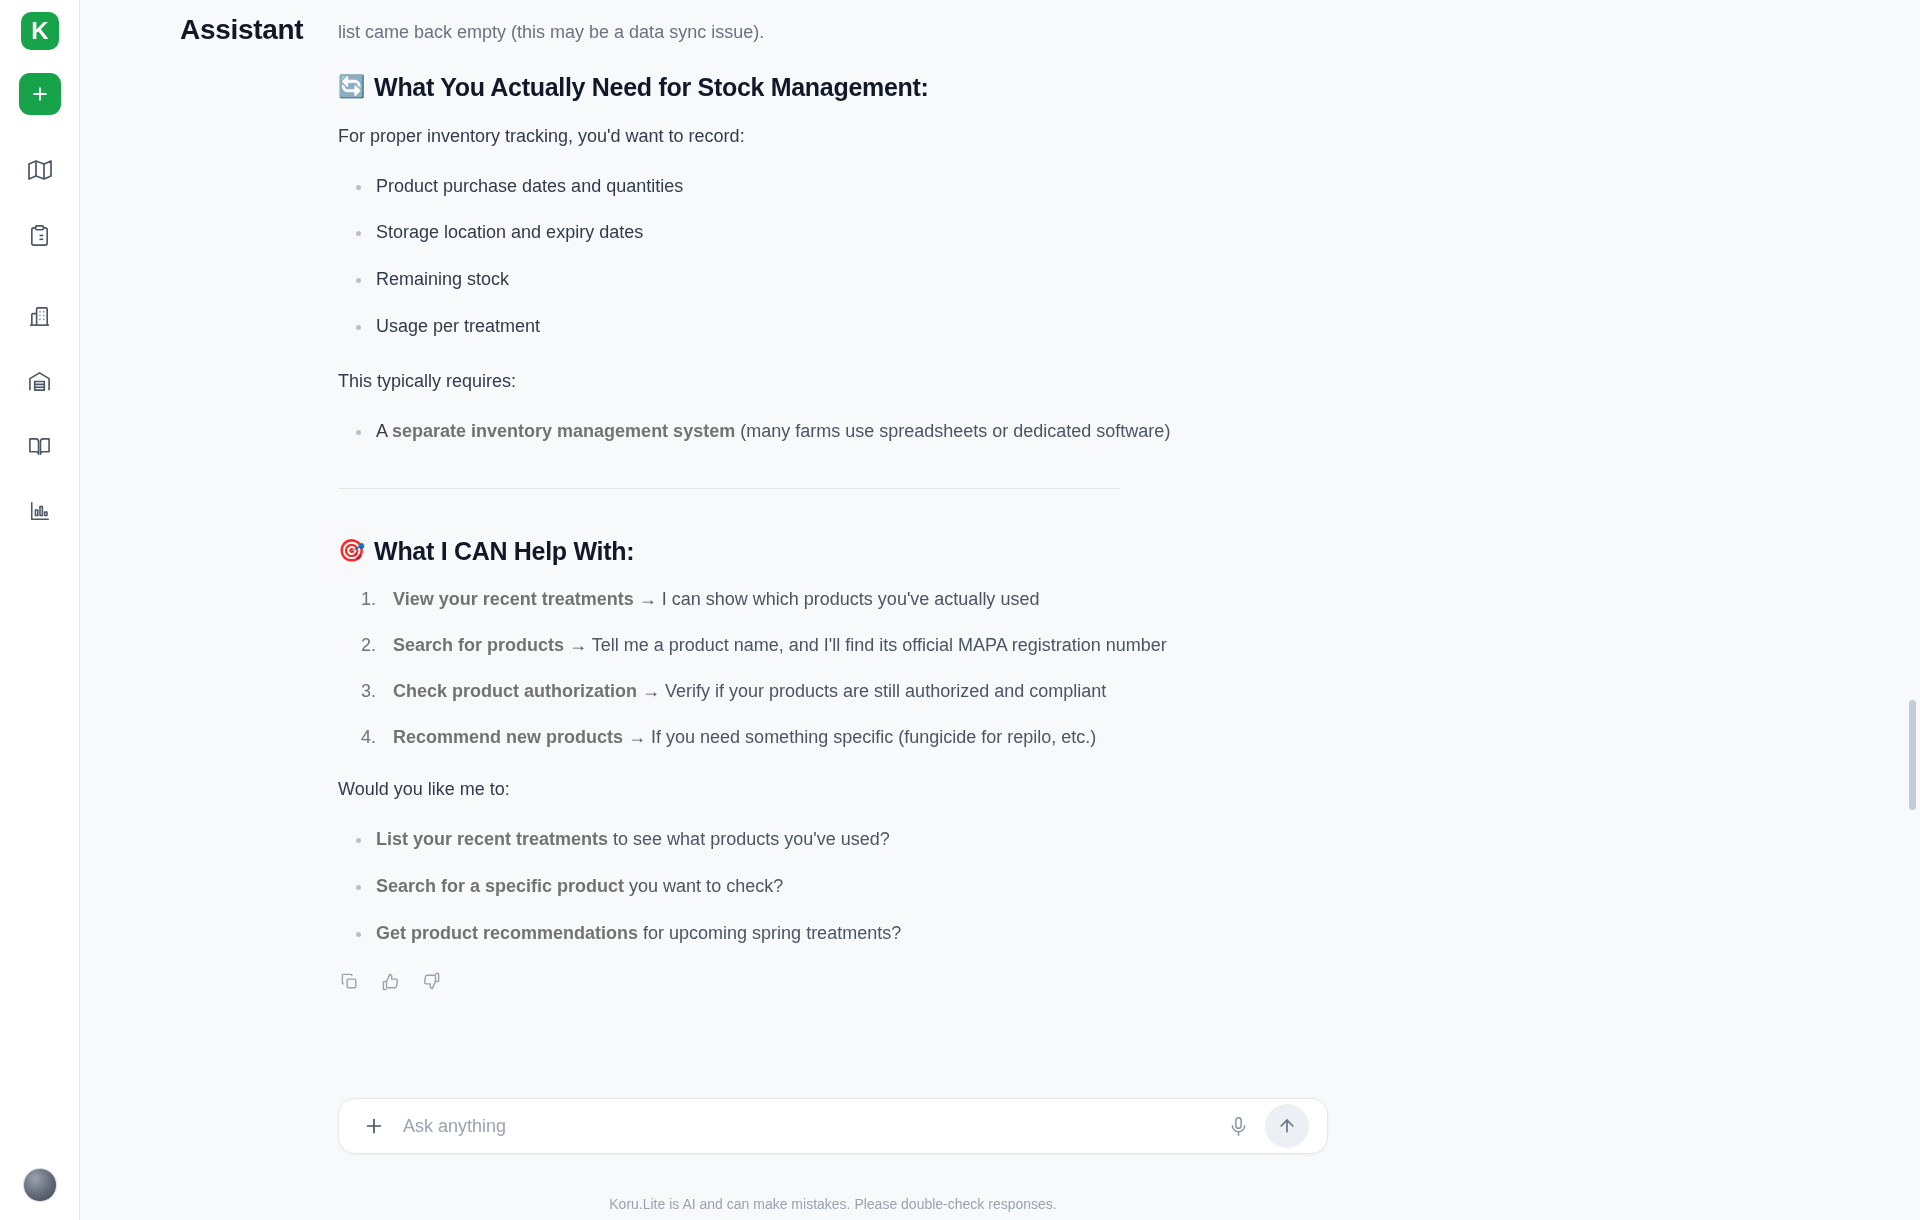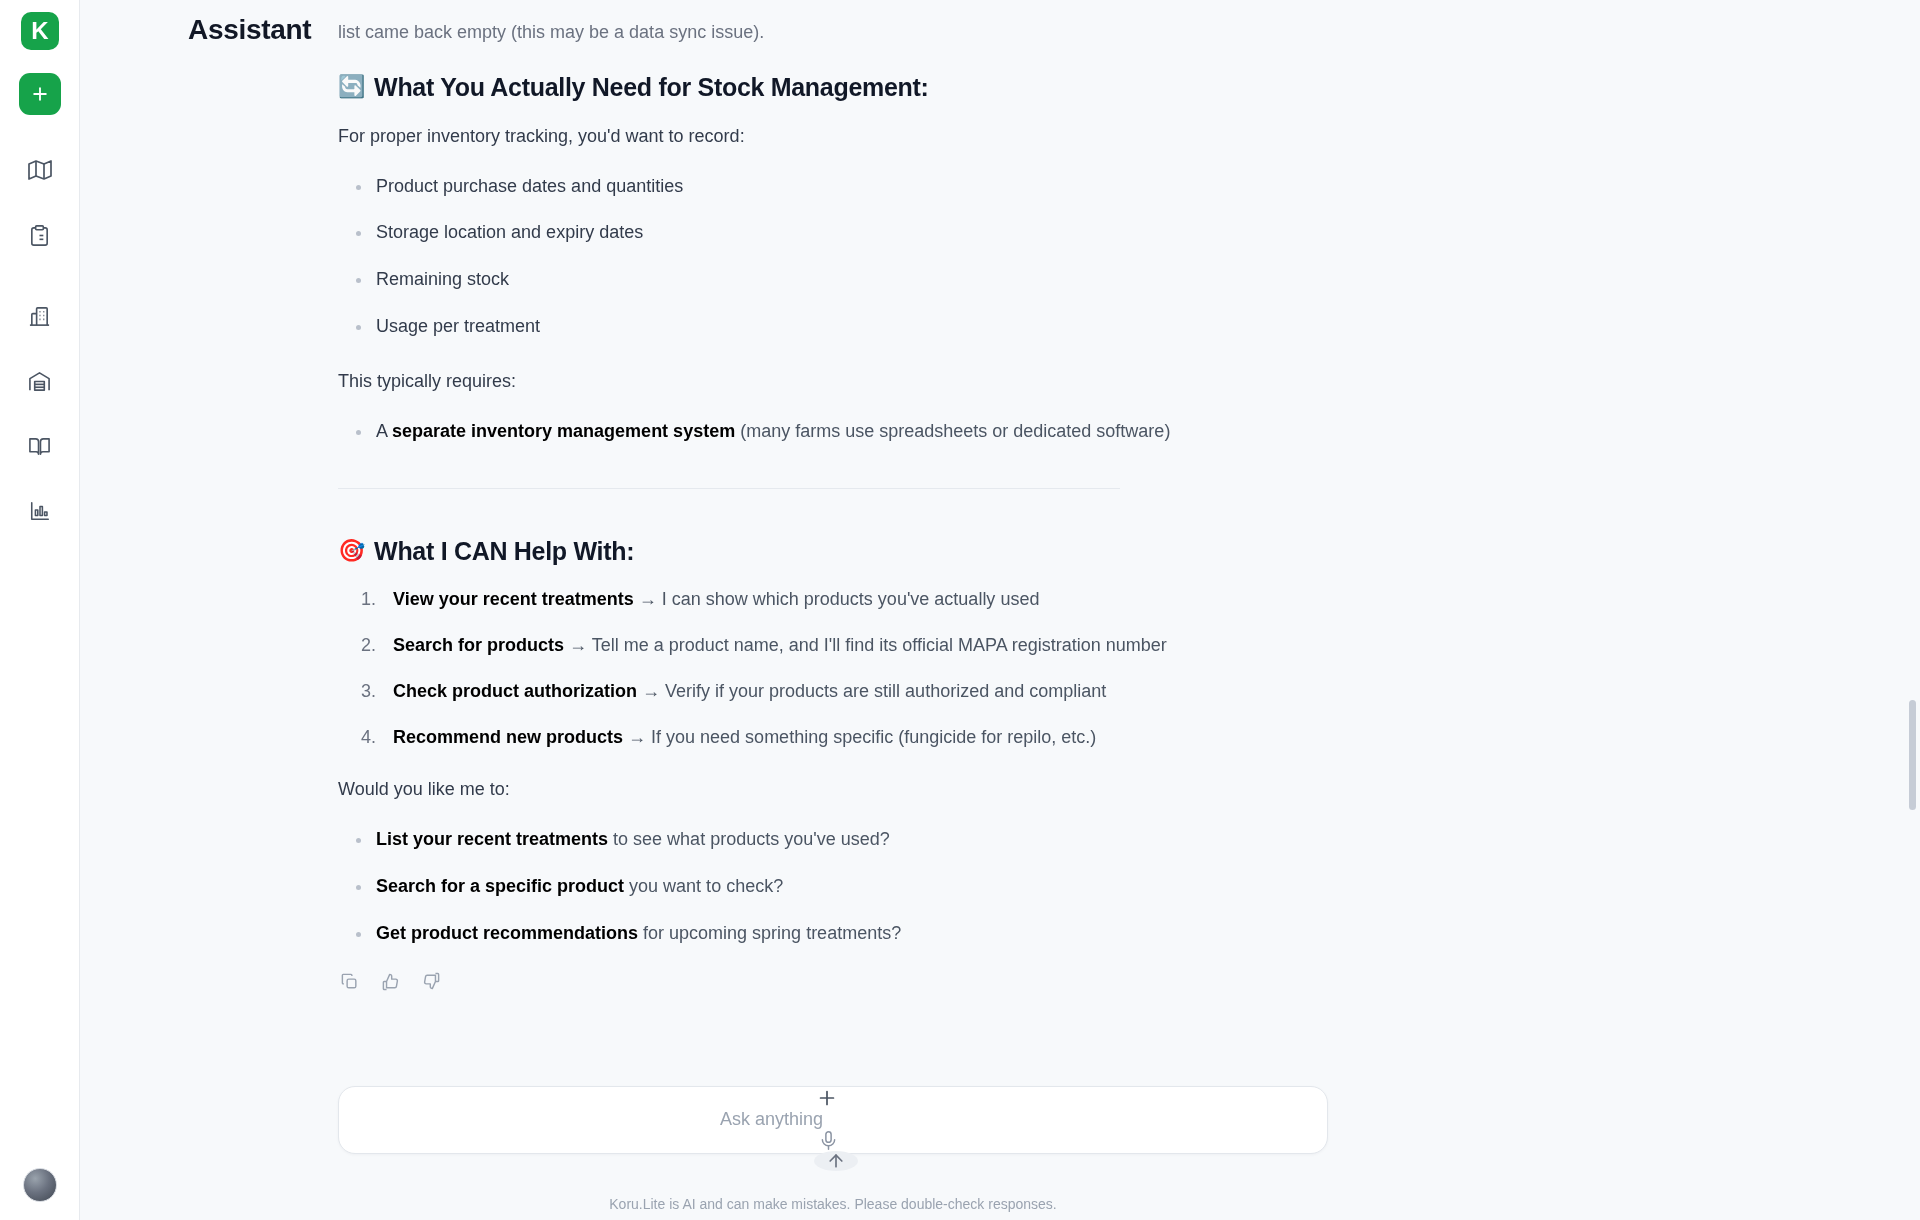--- a/index.html
+++ b/index.html
@@ -52,21 +52,21 @@
     cursor: pointer;
   }
 
   
   .main {
     flex: 1; position: relative; height: 1220px;
     background: #f7f9fb;
     overflow: hidden;
   }
   .page-title {
-    position: absolute; left: 108px; top: 14px;
+    position: absolute; left: 100px; top: 14px;
     font-size: 28px; font-weight: bold; color: #121826;
     letter-spacing: -0.3px;
   }
 
   .thread {
     position: absolute; left: 0; top: 0; width: 1840px; height: 1220px;
     padding-left: 258px; padding-top: 18px;
   }
   .msg { width: 990px; color: #323b4b; }
 
@@ -93,47 +93,46 @@
   ol.num { list-style: none; margin: 18px 0 0 0; padding-left: 55px; counter-reset: n; }
   ol.num li {
     position: relative; font-size: 18px; line-height: 1.55;
     color: #323b4b; margin-bottom: 18px;
     counter-increment: n;
   }
   ol.num li::before {
     content: counter(n) "."; position: absolute; left: -32px; top: 0;
     color: #6b7280; font-size: 18px;
   }
-  b { font-weight: bold; color: #000000; }
+  b { font-weight: bold; color: #737373; }
   .muted { color: #4b5563; }
 
   .divider {
     width: 782px; height: 1px; background: #e5e9ee;
     margin: 42px 0 48px 0;
   }
 
   .actions {
     display: flex; gap: 22px; margin-top: 24px; padding-left: 2px;
     color: #9aa3b0;
   }
   .act { cursor: pointer; display: flex; align-items: center; }
   .act svg { display: block; }
 
   
   .composer-wrap {
     position: absolute; left: 258px; bottom: 66px; width: 990px;
   }
   .composer {
-    width: 990px; height: 68px;
+    width: 990px; height: 56px;
     background: #ffffff; border: 1px solid #e3e7ec;
     border-radius: 17px;
     box-shadow: 0 1px 3px rgba(16,24,40,0.04);
     display: flex; align-items: center;
     padding: 0 18px 0 24px;
-    flex-direction: column;
   }
   .plus-btn {
     color: #4b5563; cursor: pointer; display: flex; align-items: center;
     margin-right: 18px;
   }
   .ask-input {
     flex: 1; border: none; outline: none; background: transparent;
     font-family: "Liberation Sans", sans-serif;
     font-size: 18px; color: #323b4b;
   }

